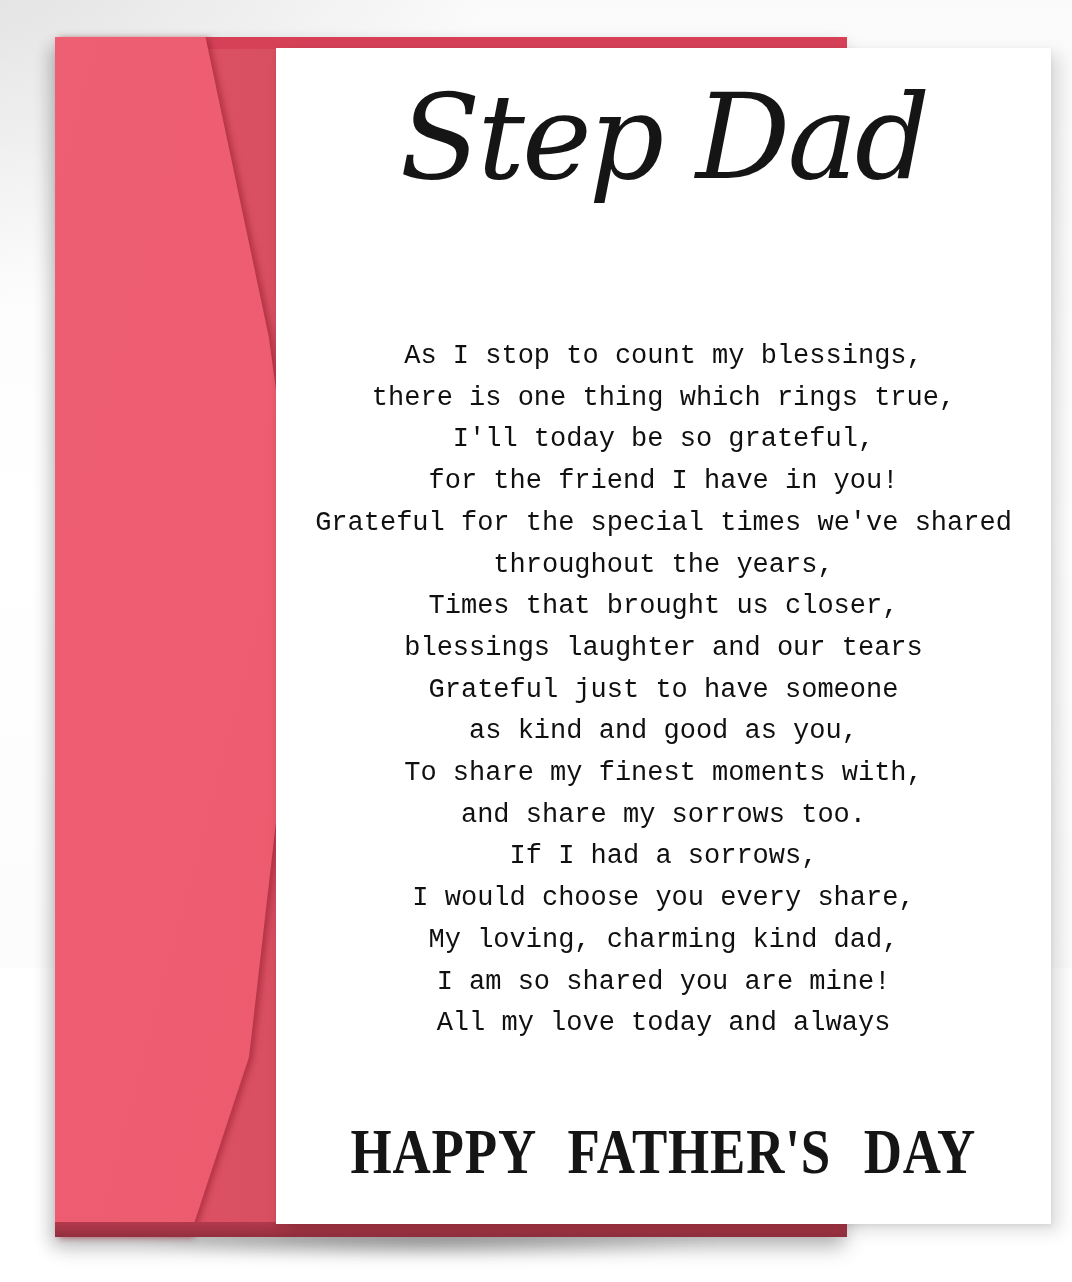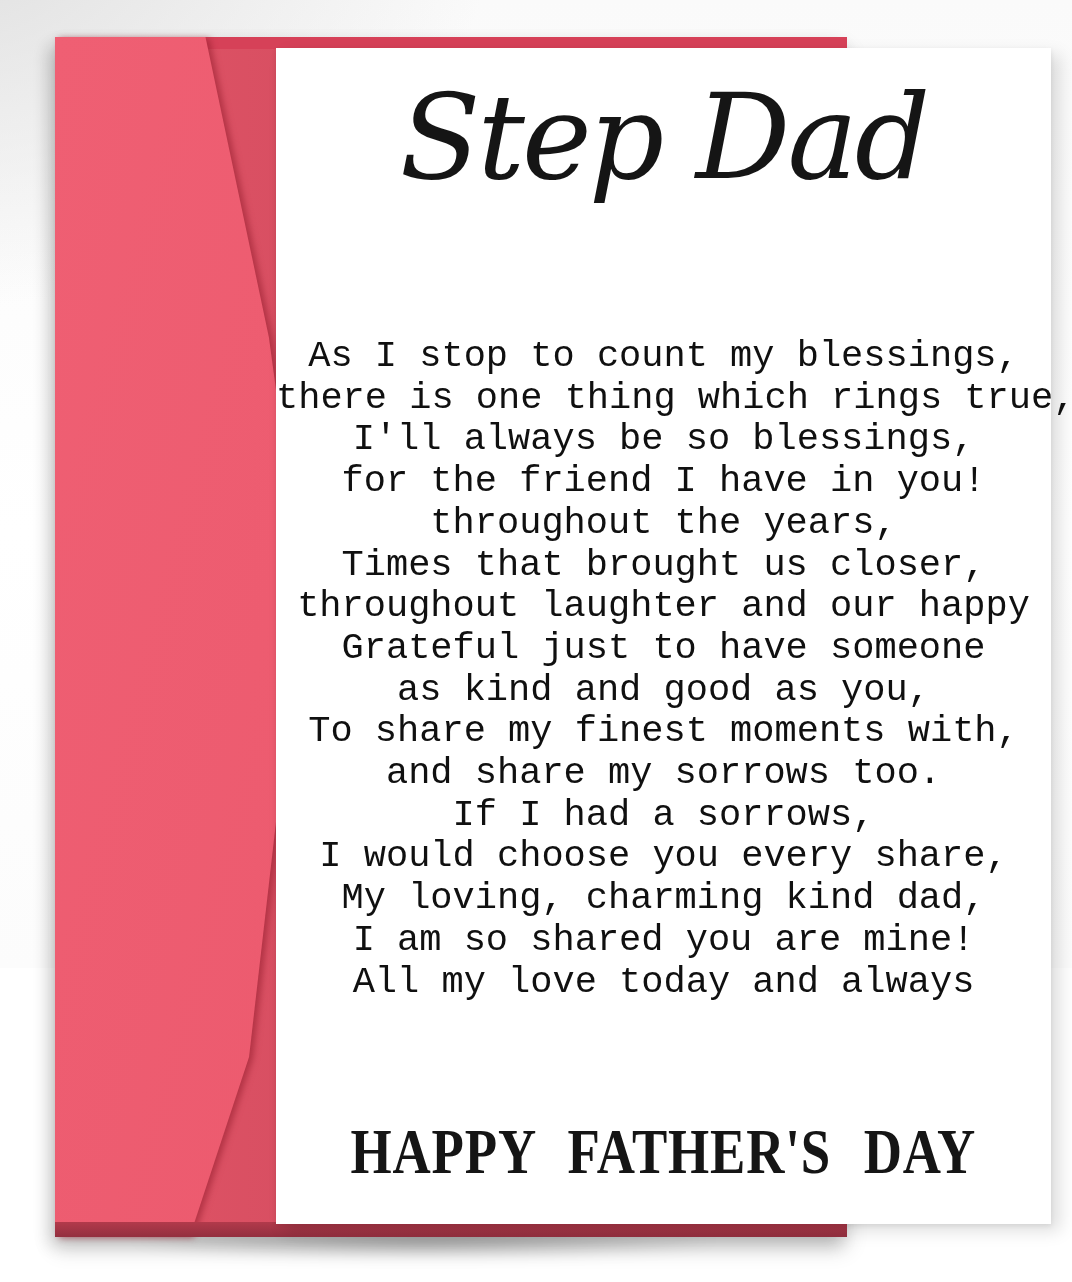--- a/index.html
+++ b/index.html
@@ -62,21 +62,21 @@
     font-style:italic;
     font-size:118px;
     letter-spacing:-3px;
     color:var(--ink);
     line-height:1.05;
   }
   .poem{
     position:absolute;left:0;top:288px;width:100%;
     text-align:center;
     font-family:"Liberation Mono","DejaVu Sans Mono",monospace;
-    font-size:37px;
+    font-size:27px;
     line-height:41.7px;
     color:#101010;
     white-space:nowrap;
   }
   .footer-line{
     position:absolute;left:0;top:1026px;width:100%;
     text-align:center;
     color:var(--ink);
     margin-top:42px;
   }
@@ -105,25 +105,26 @@
     </div>
     <div class="env-bottom-edge"></div>
   </div>
 
   <div class="card">
     <div class="card-title">Step Dad</div>
 
     <div class="poem">
       <div>As I stop to count my blessings,</div>
       <div>there is one thing which rings true,</div>
-      <div>I'll always be so blessings,</div>
+      <div>I'll today be so grateful,</div>
       <div>for the friend I have in you!</div>
+      <div>Grateful for the special times we've shared</div>
       <div>throughout the years,</div>
       <div>Times that brought us closer,</div>
-      <div>throughout laughter and our happy</div>
+      <div>blessings laughter and our tears</div>
       <div>Grateful just to have someone</div>
       <div>as kind and good as you,</div>
       <div>To share my finest moments with,</div>
       <div>and share my sorrows too.</div>
       <div>If I had a sorrows,</div>
       <div>I would choose you every share,</div>
       <div>My loving, charming kind dad,</div>
       <div>I am so shared you are mine!</div>
       <div>All my love today and always</div>
     </div>

